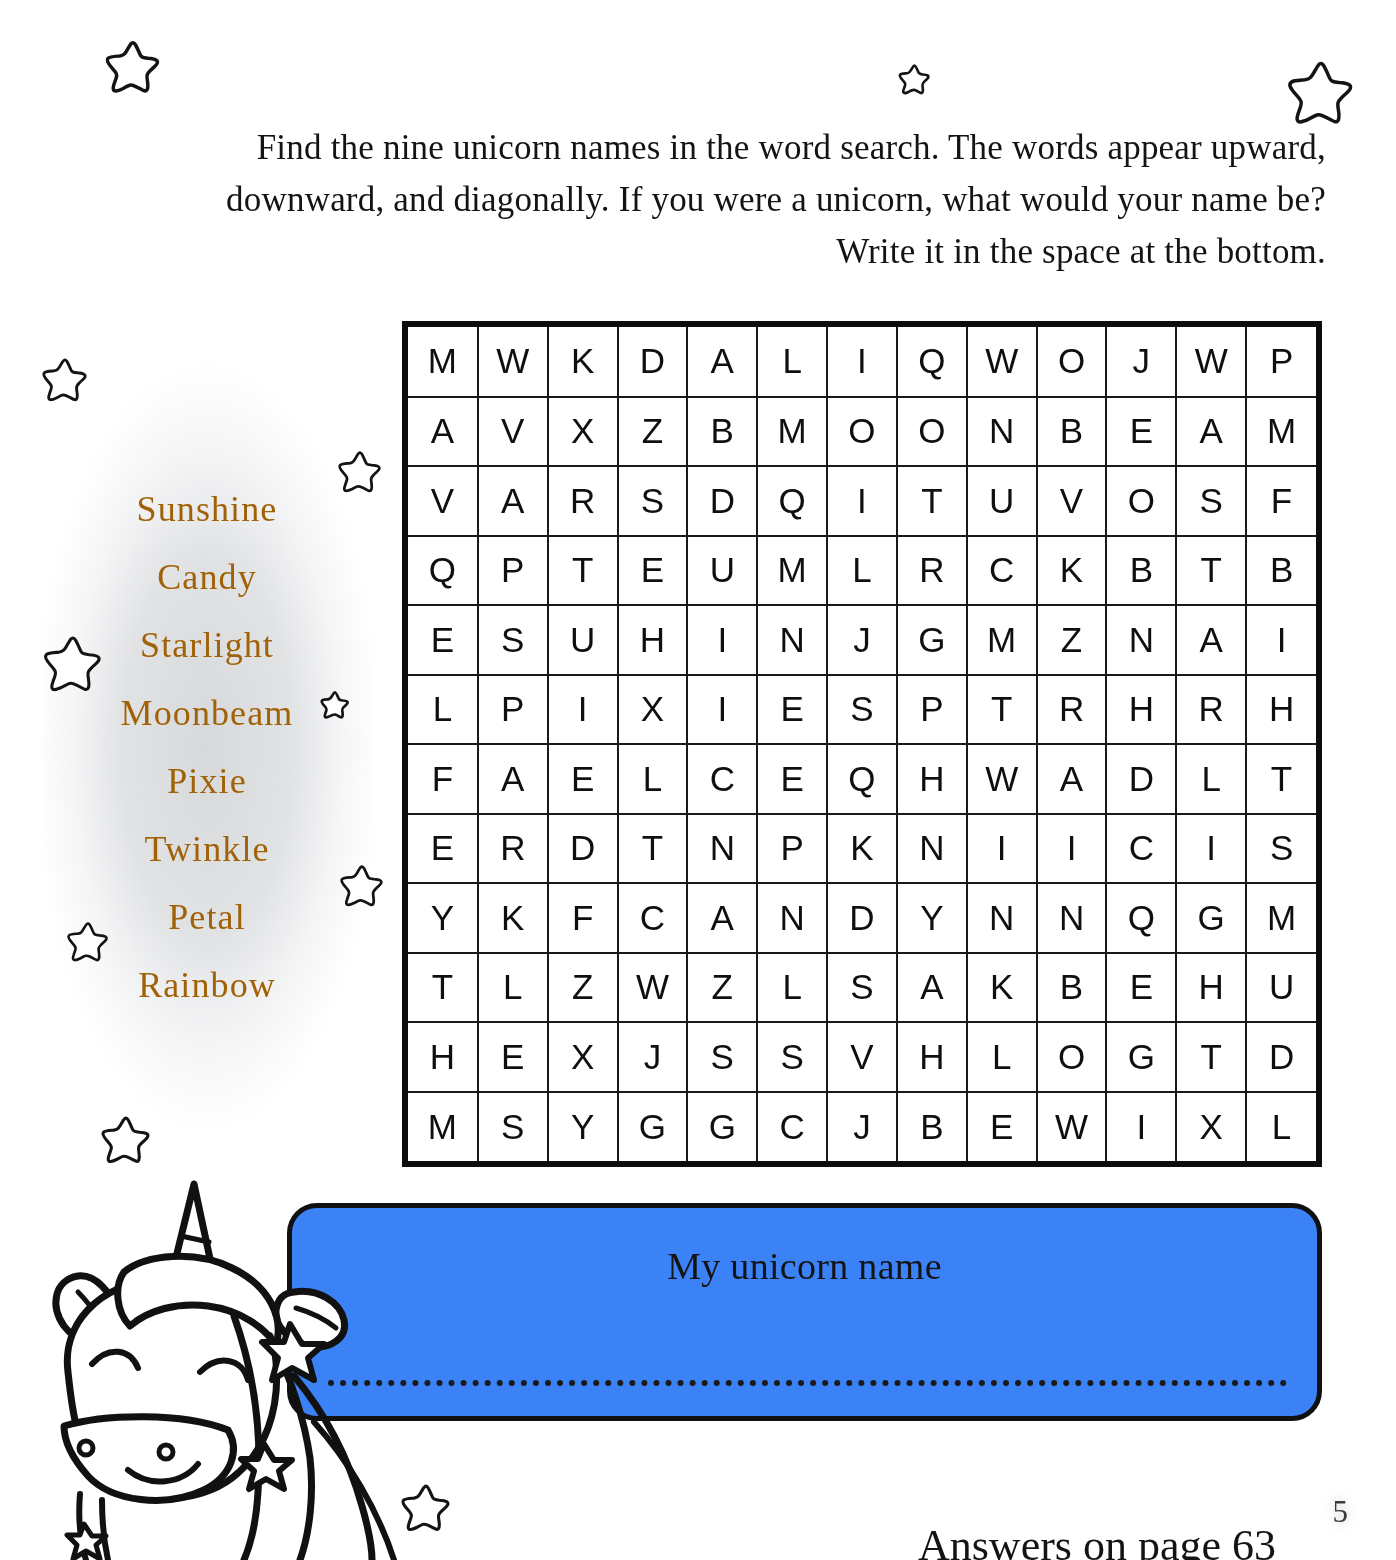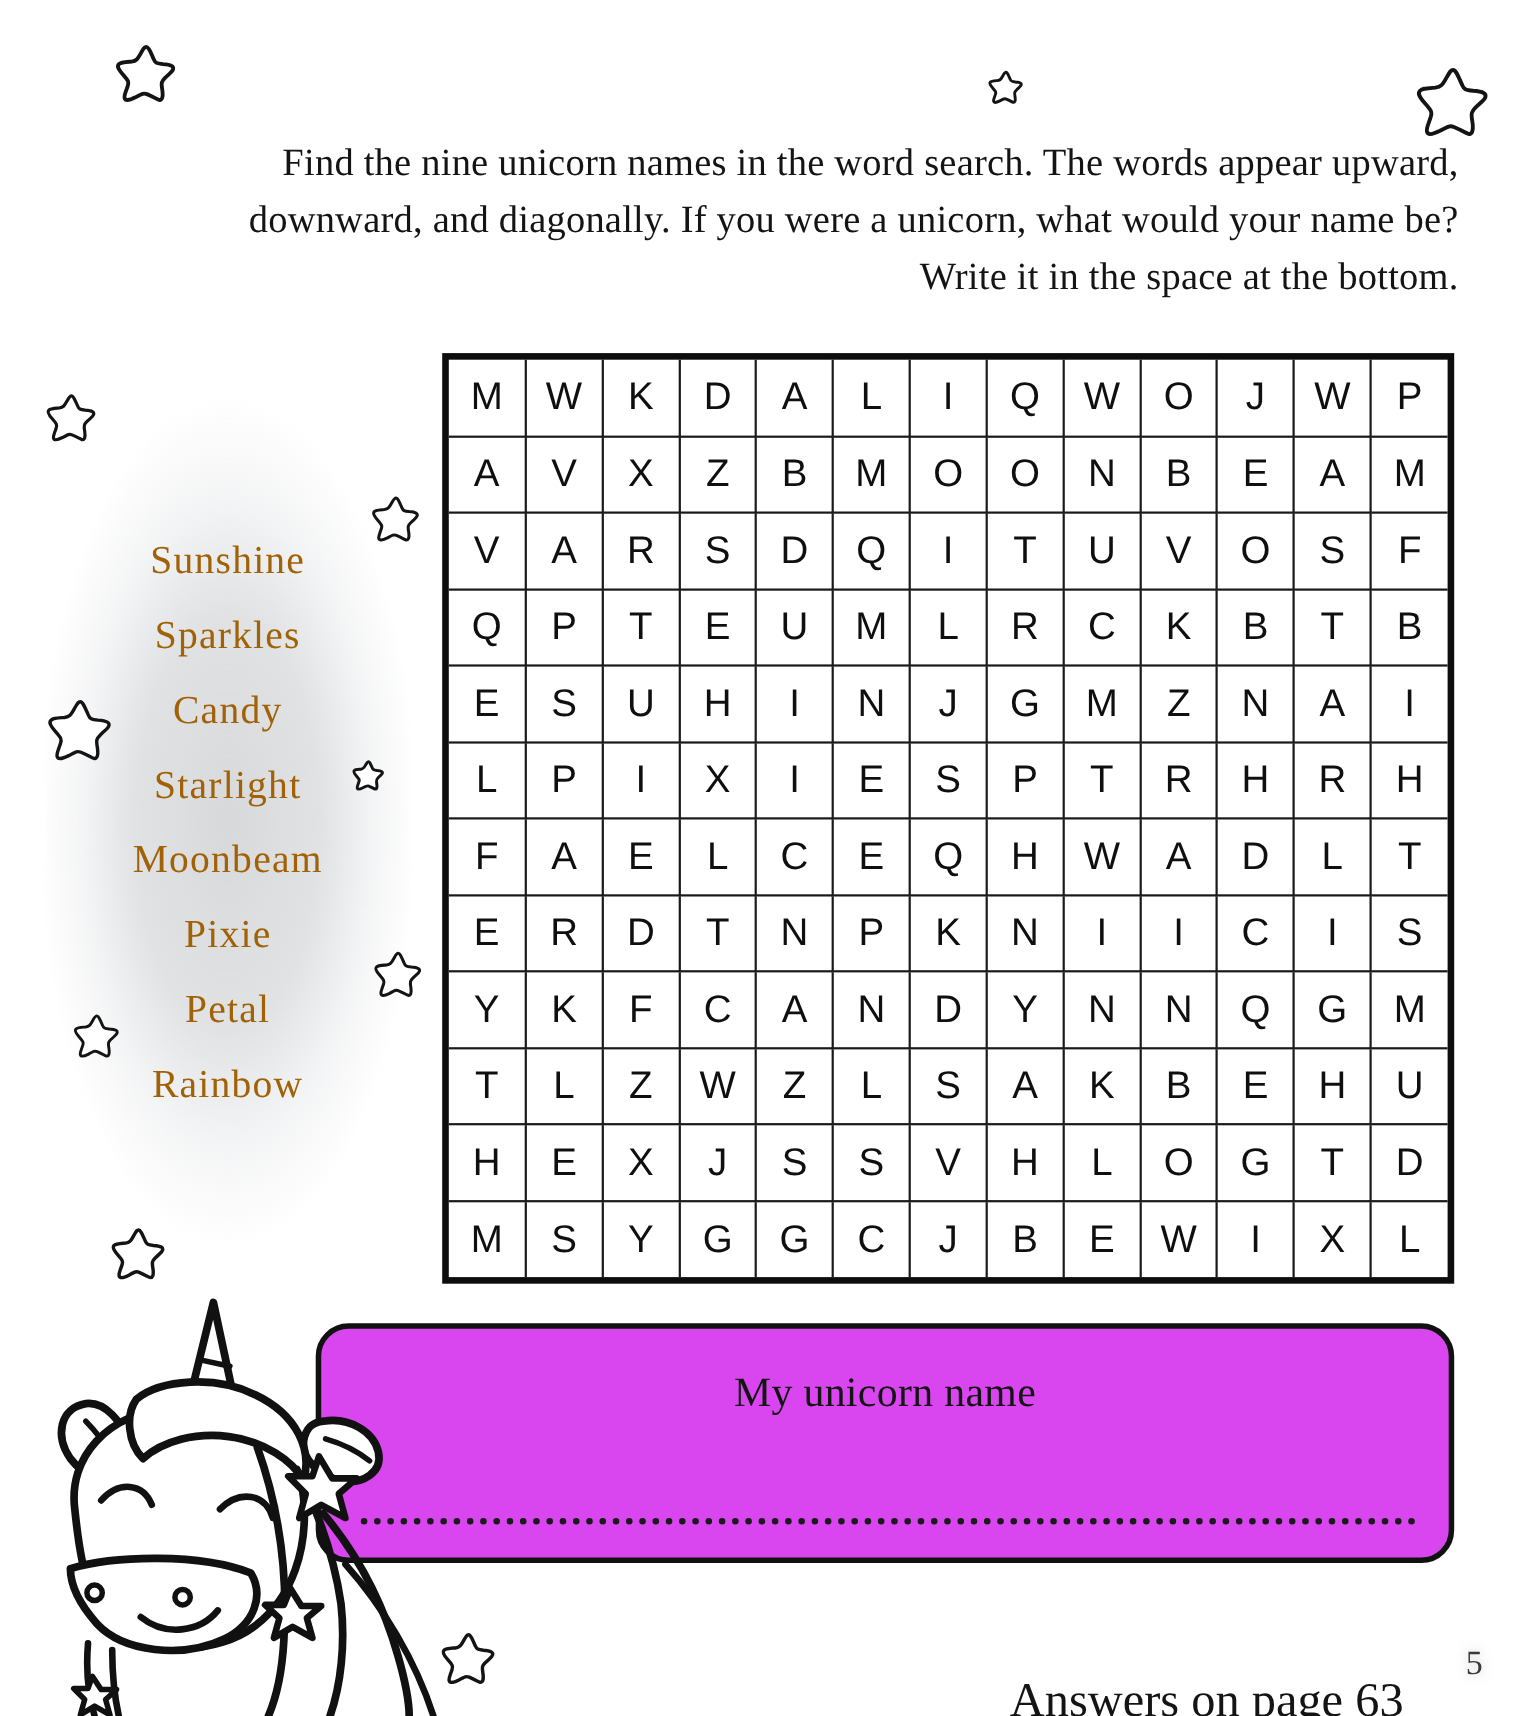--- a/index.html
+++ b/index.html
@@ -104,21 +104,21 @@
 
   
   #answer-box {
     position: absolute;
     left: 287px;
     top: 1203px;
     width: 1035px;
     height: 218px;
     border: 5px solid #111111;
     border-radius: 30px;
-    background: #d946ef;
+    background: #3b82f6;
   }
   #answer-label {
     position: absolute;
     left: 0;
     top: 36px;
     width: 100%;
     text-align: center;
     font-family: "Liberation Serif", "DejaVu Serif", serif;
     font-size: 38px;
     letter-spacing: 0.3px;
@@ -176,25 +176,25 @@
 
 <div id="instructions">
   <span class="line">Find the nine unicorn names in the word search. The words appear upward,</span>
   <span class="line">downward, and diagonally. If you were a unicorn, what would your name be?</span>
   <span class="line">Write it in the space at the bottom.</span>
 </div>
 
 <div id="wordlist-panel"></div>
 <div id="wordlist">
   <span class="word">Sunshine</span>
-  <span class="word">Sparkles</span>
   <span class="word">Candy</span>
   <span class="word">Starlight</span>
   <span class="word">Moonbeam</span>
   <span class="word">Pixie</span>
+  <span class="word">Twinkle</span>
   <span class="word">Petal</span>
   <span class="word">Rainbow</span>
 </div>
 
 <div id="grid-wrap">
   <table id="grid">
     <tbody>
         <tr>
           <td>M</td>
           <td>W</td>

